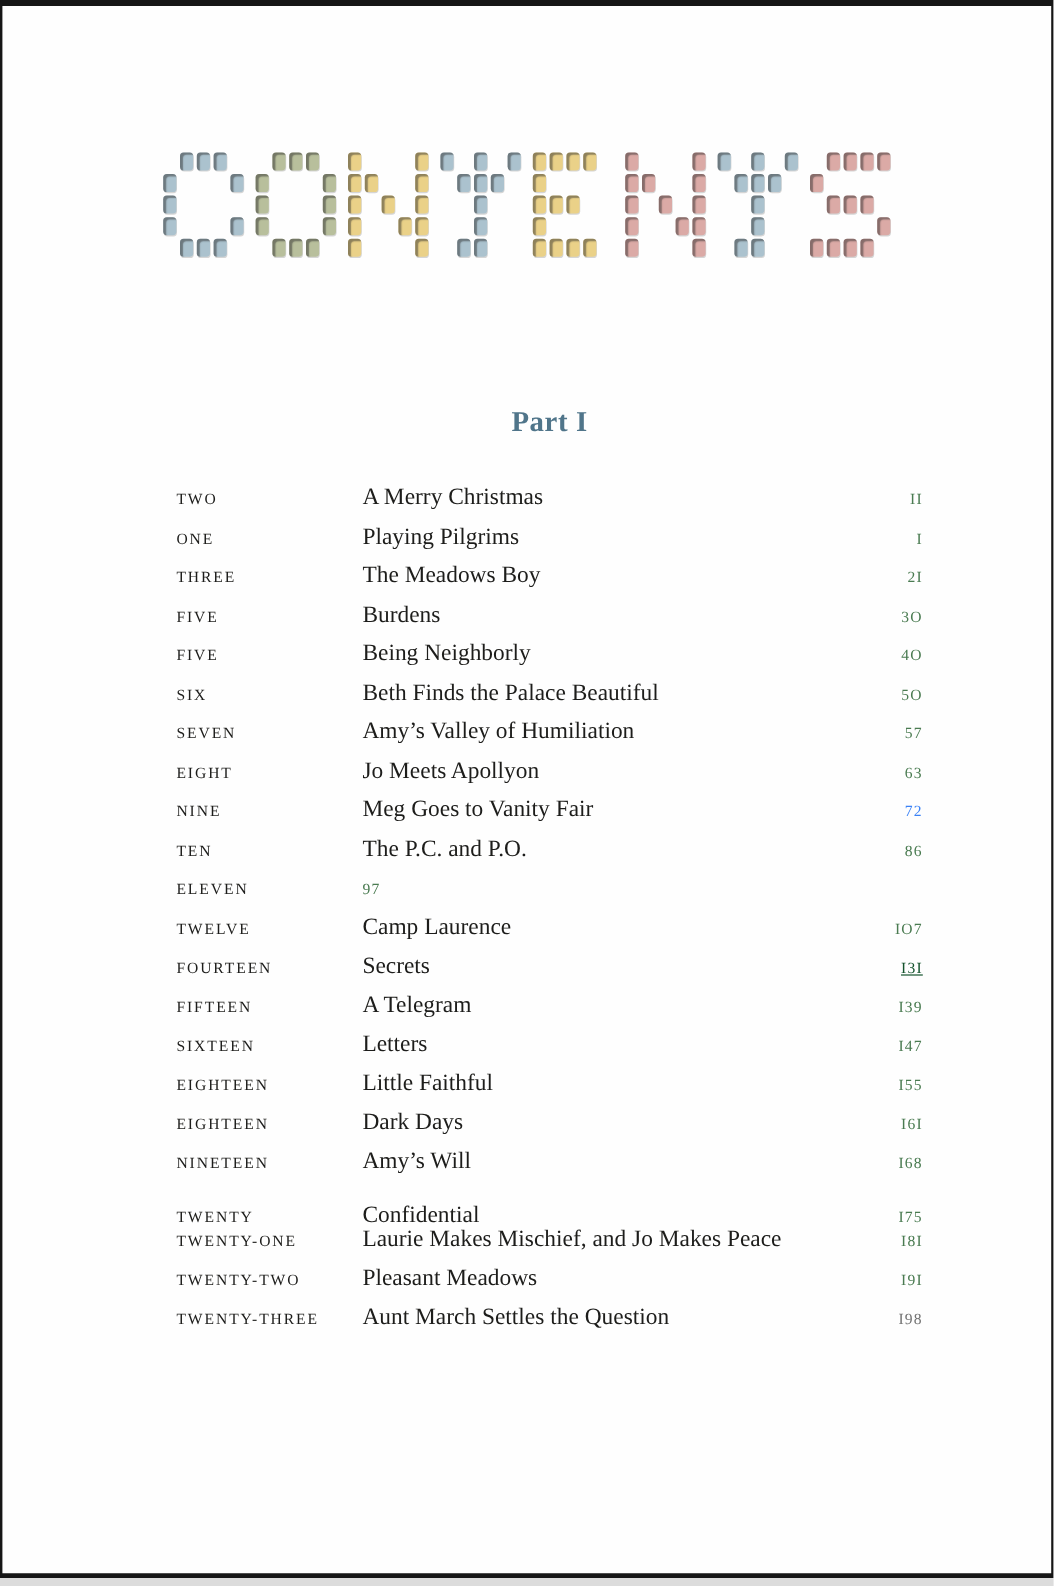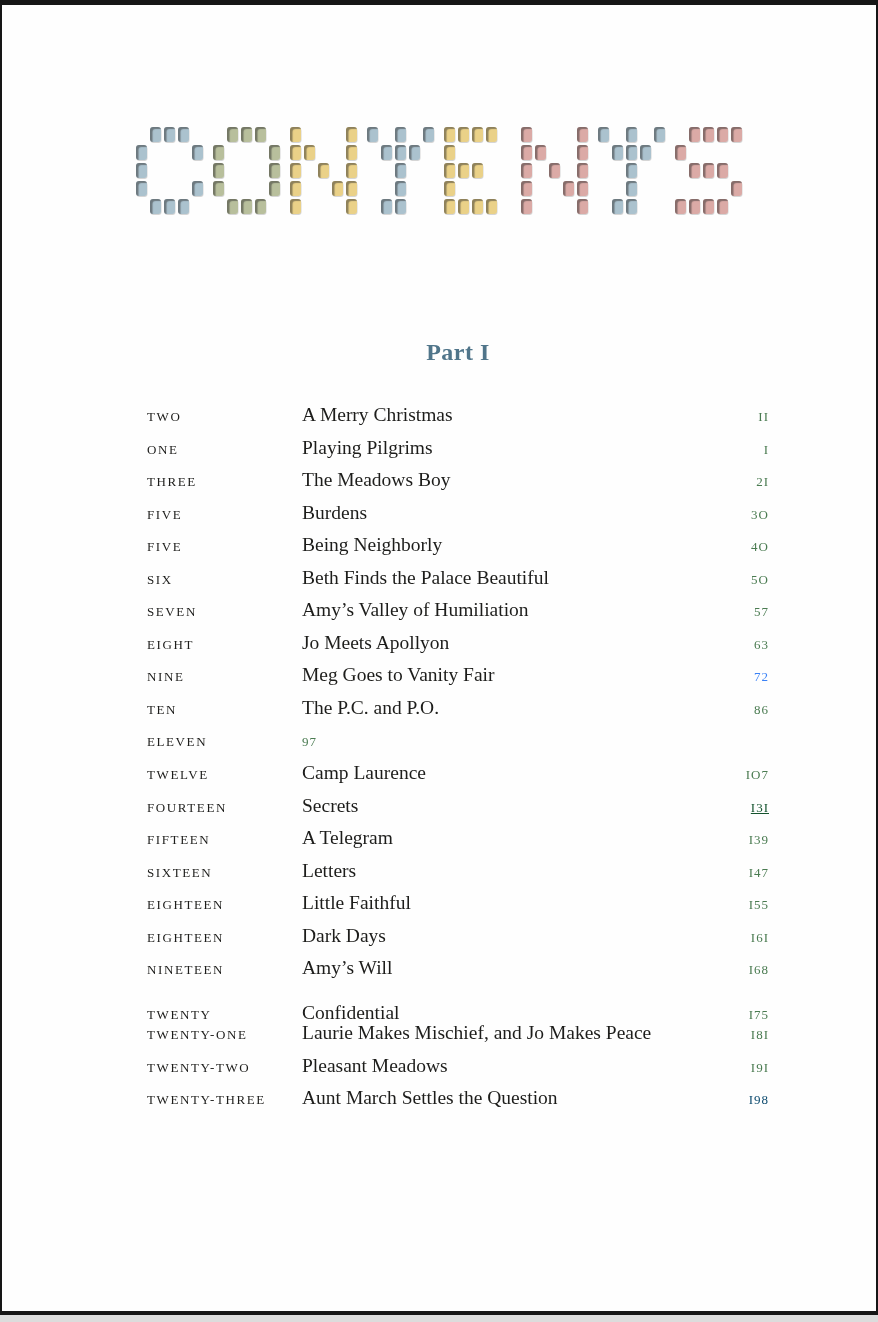--- a/index.html
+++ b/index.html
@@ -417,16 +417,16 @@
     <span class="pagenum" style="color: rgb(74, 123, 81);">I8I</span>
   </div>
       <div class="toc-row">
     <span class="chap">TWENTY-TWO</span>
     <span class="title">Pleasant Meadows</span>
     <span class="pagenum" style="color: rgb(74, 123, 81);">I9I</span>
   </div>
       <div class="toc-row">
     <span class="chap">TWENTY-THREE</span>
     <span class="title">Aunt March Settles the Question</span>
-    <span class="pagenum" style="color: #0c4a6e;">I98</span>
+    <span class="pagenum" style="color: #737373;">I98</span>
   </div>
     </div>
 </div>
 
 </body></html>

